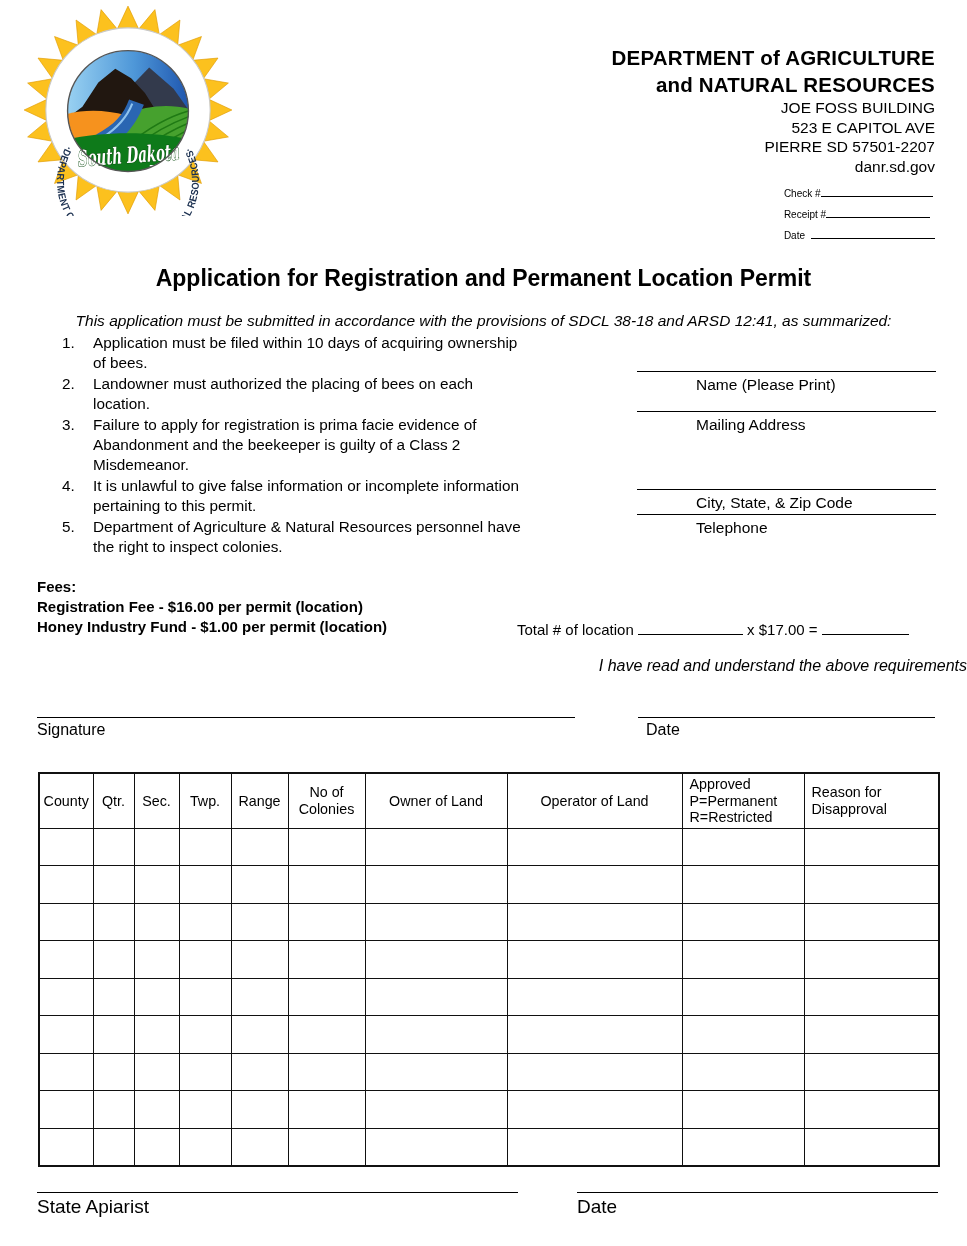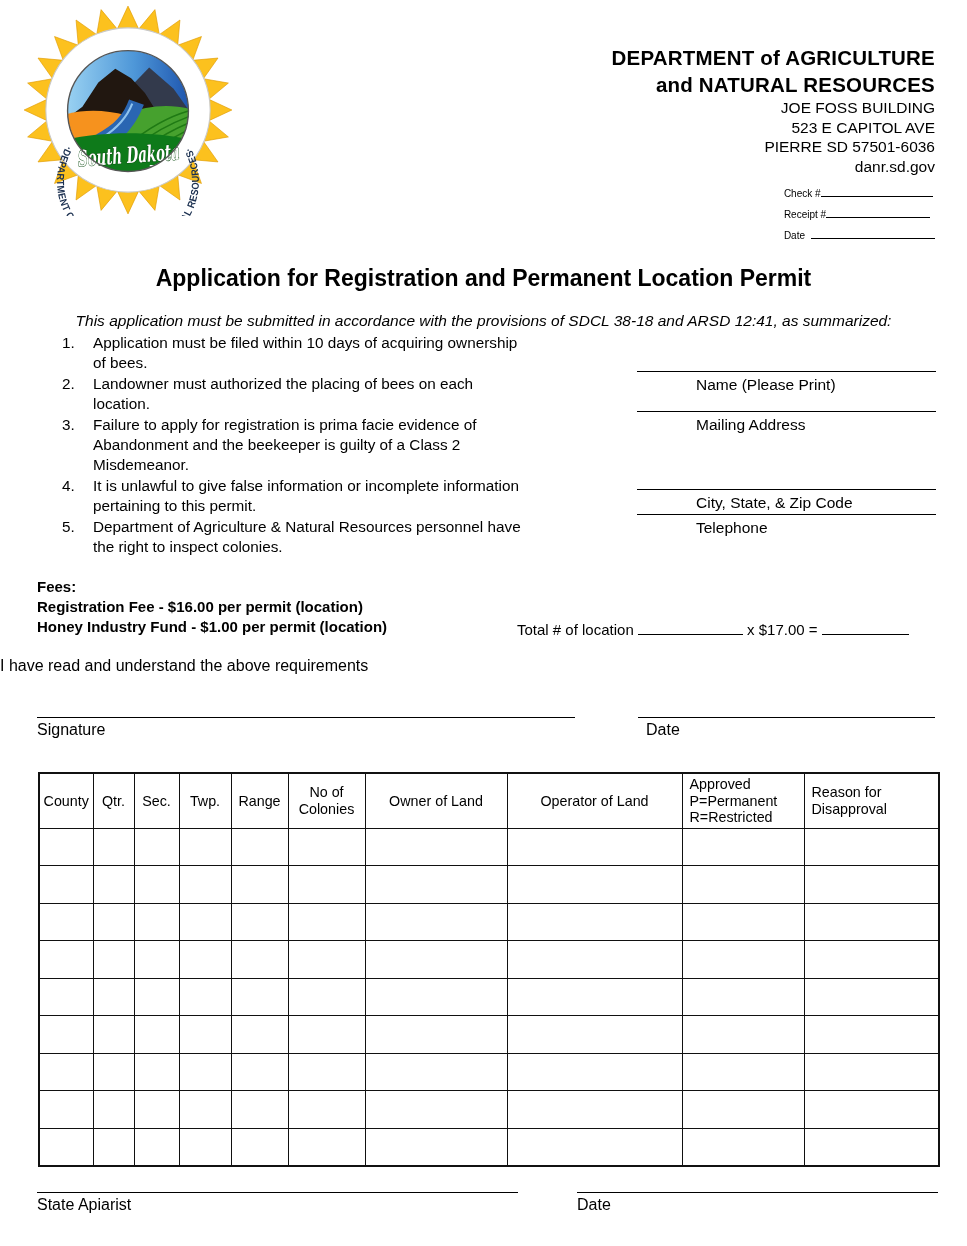--- a/index.html
+++ b/index.html
@@ -36,21 +36,21 @@
   
   .afield{position:absolute;left:637px;width:299px;border-top:1.4px solid #000;}
   .afield .albl{padding-left:59px;padding-top:4px;font-size:15.5px;}
   .af-0{top:371px;} .af-1{top:411px;} .af-2{top:473px;margin-top:16px;} .af-3{top:514px;}
 
   
   .fees{position:absolute;left:37px;top:577px;font-size:15px;font-weight:bold;line-height:20px;}
   .total-line{position:absolute;left:517px;top:619px;font-size:15px;white-space:nowrap;}
   .b-total1{width:105px;} .b-total2{width:87px;}
 
-  .ack{position:absolute;left:0;width:100%;top:657px;text-align:left;font-size:16px;}
+  .ack{position:absolute;left:0;width:100%;top:657px;text-align:right;font-size:16px;font-style:italic;}
 
   
   .rule{position:absolute;border-top:1.6px solid #000;height:0;}
   .sig-line{left:37px;top:717px;width:538px;}
   .sigdate-line{left:638px;top:717px;width:297px;}
   .sig-label{position:absolute;top:721px;font-size:16px;}
   .lbl-signature{left:37px;} .lbl-sigdate{left:646px;}
 
   
   .loc-table{position:absolute;left:38px;top:772px;width:900px;
@@ -58,21 +58,21 @@
   .loc-table th,.loc-table td{border:1.5px solid #111;}
   .loc-table th{font-weight:normal;font-size:14.3px;line-height:16.5px;
                 white-space:pre-line;padding:2px 3px;height:46px;
                 vertical-align:middle;text-align:center;}
   .loc-table th.left{text-align:left;padding-left:7px;}
   .loc-table td{height:34.5px;}
 
   
   .foot-line1{left:37px;top:1192px;width:481px;}
   .foot-line2{left:577px;top:1192px;width:361px;}
-  .foot-label{position:absolute;top:1196px;font-size:16px;}
+  .foot-label{position:absolute;top:1196px;font-size:19px;}
   .lbl-apiarist{left:37px;} .lbl-footdate{left:577px;}
 </style>
 </head>
 <body>
 
 <div class="page">
 
   <svg class="logo" viewBox="0 0 200 200">
     <defs>
       <linearGradient id="sky" x1="0" y1="0" x2="1" y2="0">
@@ -110,21 +110,21 @@
     <text font-size="9.6" font-weight="bold" fill="#1B3050" letter-spacing="0.3" font-family="'Liberation Sans',sans-serif">
       <textPath href="#ringPath" startOffset="0" textLength="279" lengthAdjust="spacingAndGlyphs">·DEPARTMENT OF AGRICULTURE AND NATURAL RESOURCES·</textPath>
     </text>
   </svg>
 
   <div class="dept-block">
     <div class="dept-name">DEPARTMENT of AGRICULTURE</div>
     <div class="dept-name">and NATURAL RESOURCES</div>
     <div class="addr-line">JOE FOSS BUILDING</div>
     <div class="addr-line">523 E CAPITOL AVE</div>
-    <div class="addr-line">PIERRE SD 57501-6036</div>
+    <div class="addr-line">PIERRE SD 57501-2207</div>
     <div class="addr-line">danr.sd.gov</div>
   </div>
 
   <div class="pay-block">
     <div class="pay-row">
       <span>Check #</span><span class="blank b-check"></span>
     </div>
     <div class="pay-row">
       <span>Receipt #</span><span class="blank b-receipt"></span>
     </div>

